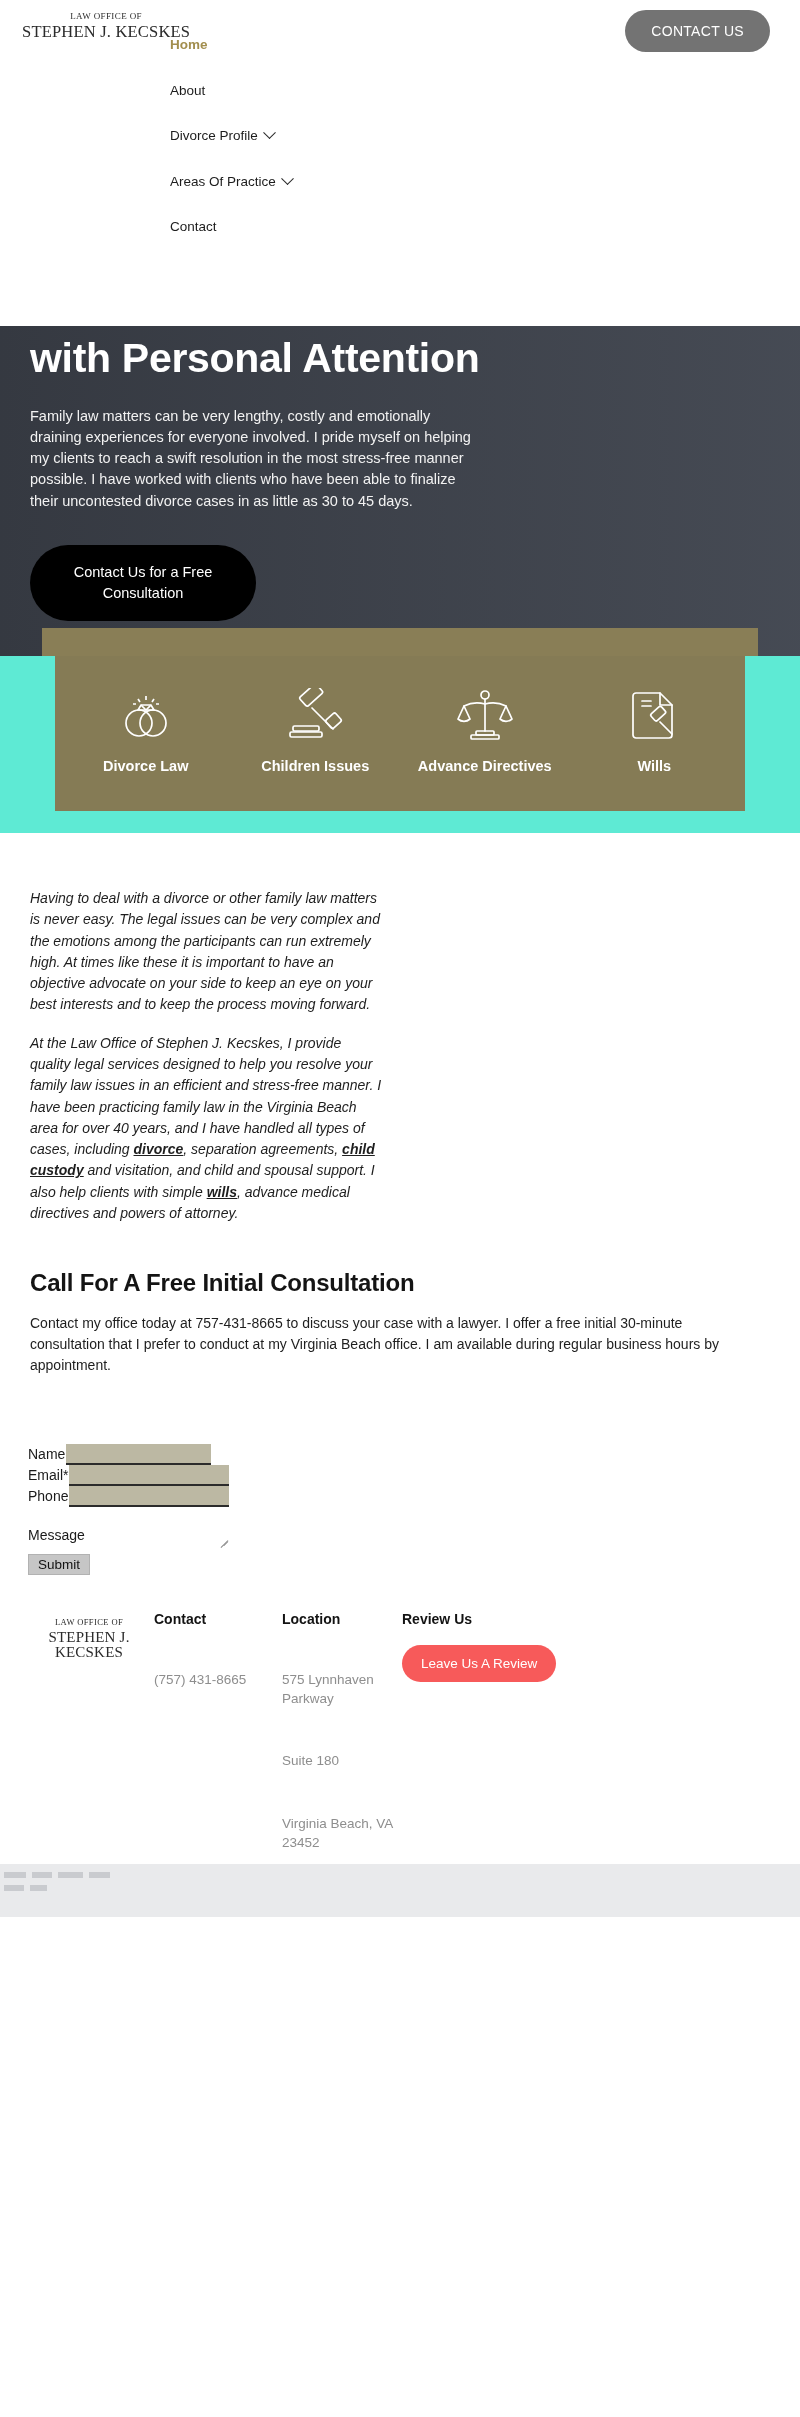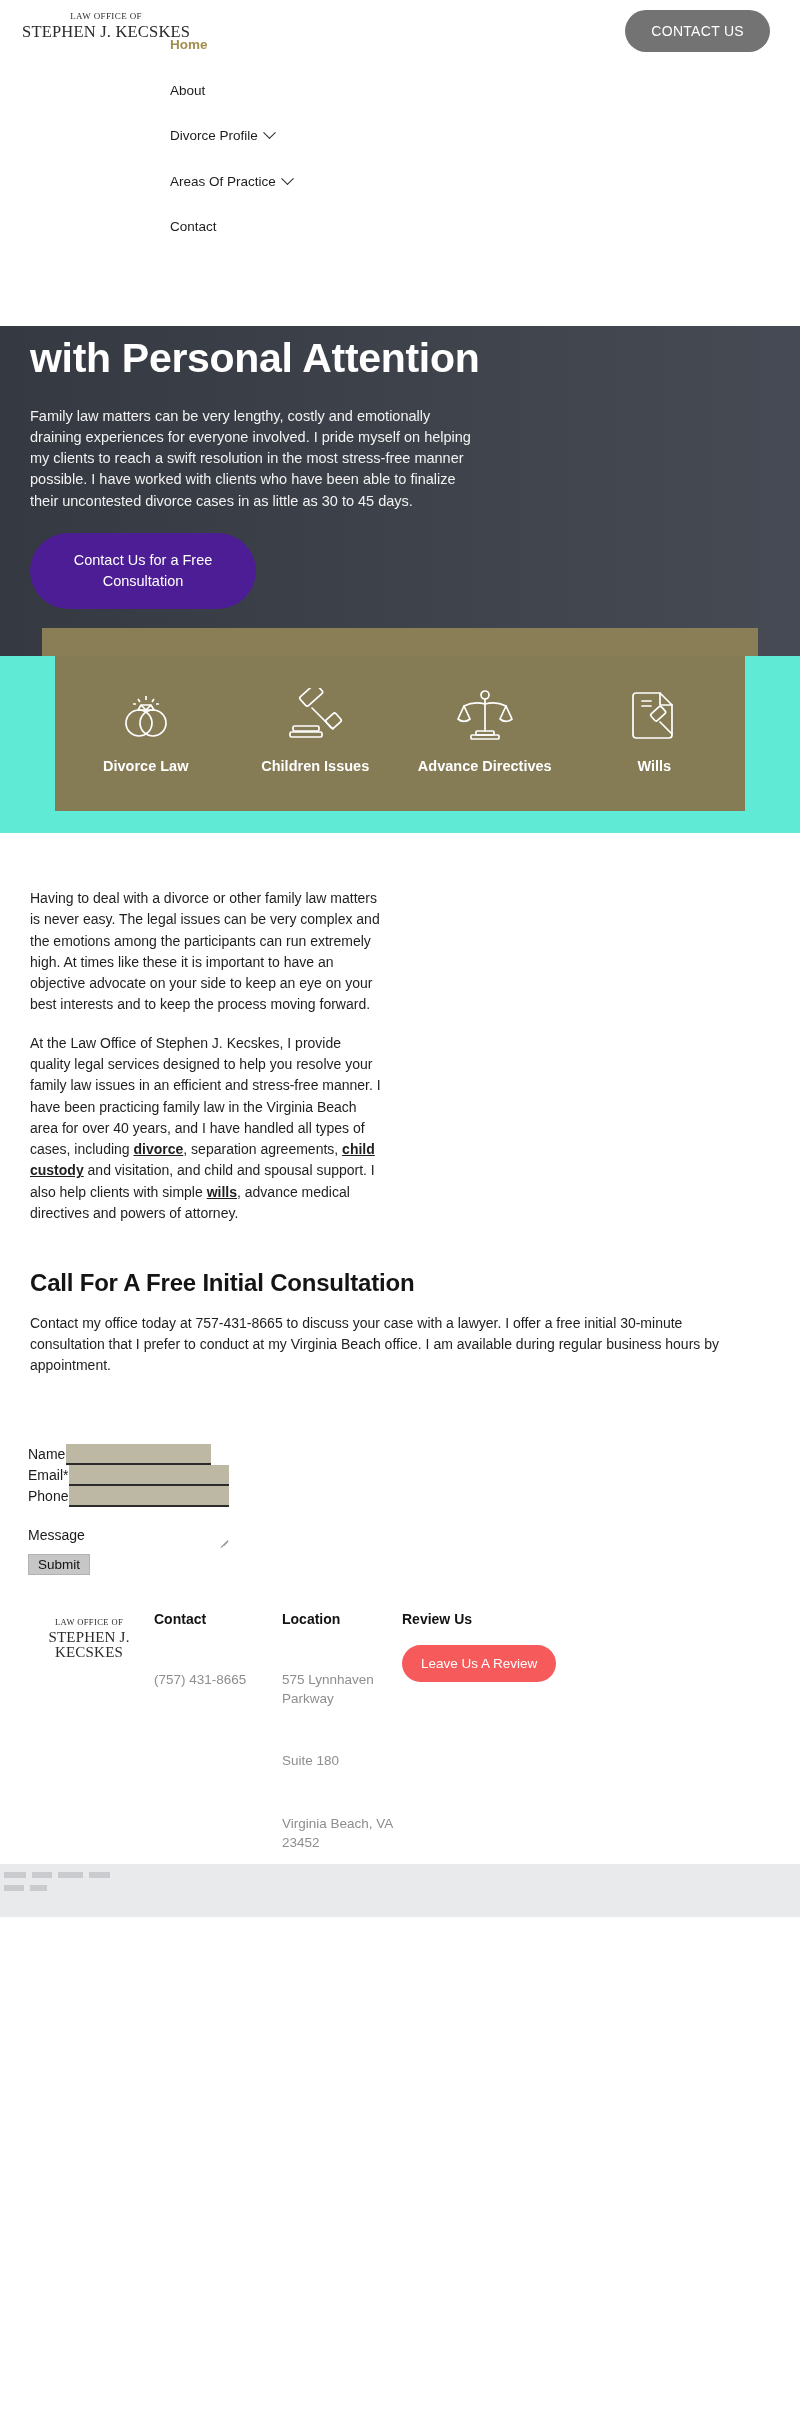--- a/index.html
+++ b/index.html
@@ -122,22 +122,22 @@
     max-width: 470px;
   }
   .hero-para {
     color: #f2f2f2;
     font-size: 14.5px;
     line-height: 1.46;
     max-width: 448px;
     margin-top: 24px;
   }
   .hero-cta {
-    margin-top: 21px;
-    background: #4c1d95;
+    margin-top: 33px;
+    background: #000000;
     color: #ffffff;
     border: none;
     border-radius: 40px;
     width: 226px;
     padding: 17px 10px;
     font-size: 14.5px;
     line-height: 1.45;
     font-family: "Liberation Sans", sans-serif;
     cursor: pointer;
     text-align: center;
@@ -182,20 +182,21 @@
   
   .content {
     padding: 55px 30px 0 30px;
   }
   .content-col { max-width: 352px; }
   .content-col p {
     font-size: 14px;
     line-height: 1.52;
     color: #1e1e1e;
     margin-bottom: 17px;
+    font-style: italic;
   }
   .content-col a, .inline-link {
     color: #1e1e1e;
     font-weight: bold;
     text-decoration: underline;
     cursor: pointer;
   }
   .military-wrap {
     padding: 118px 0 0 54px;
     height: 225px;

